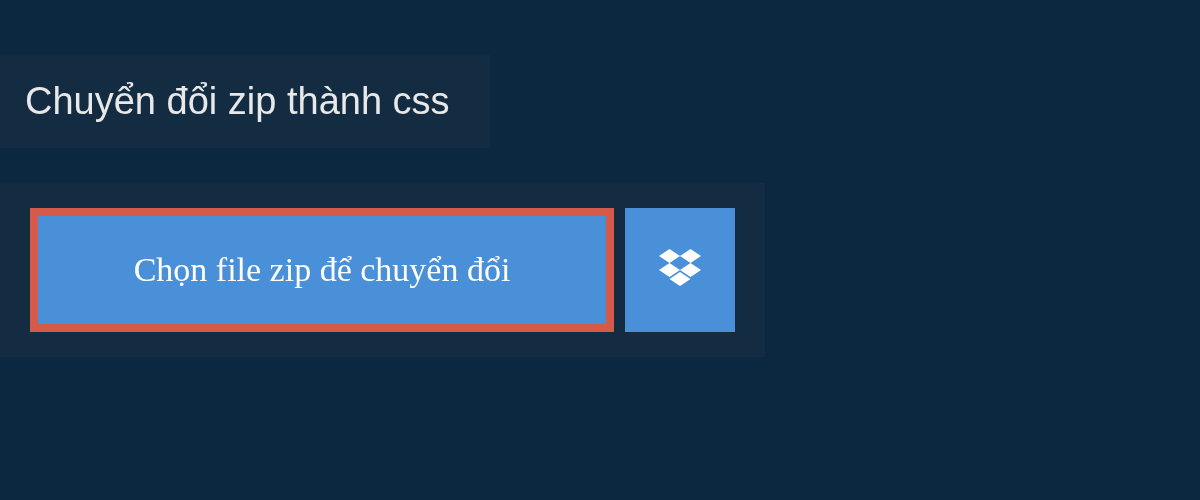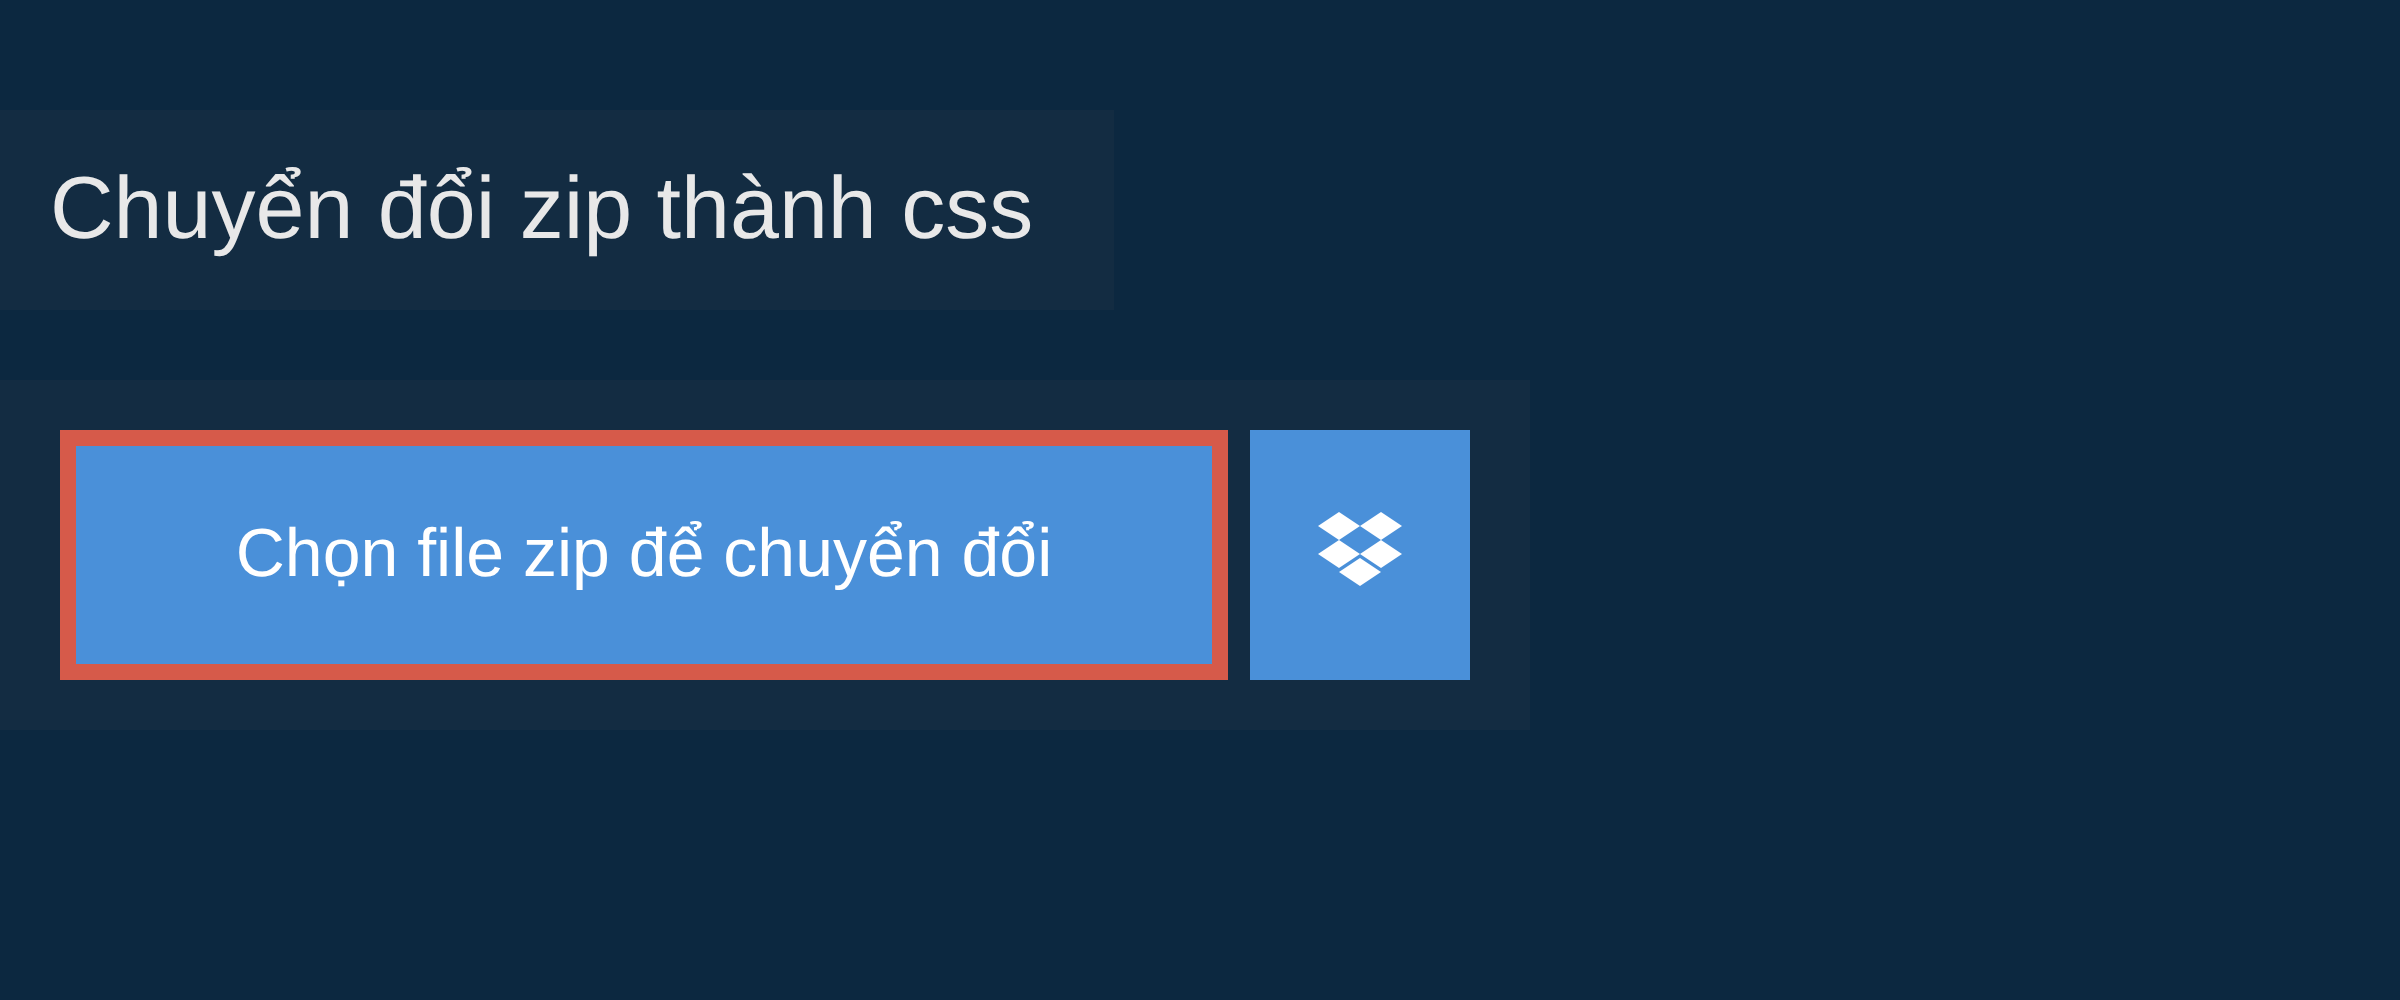--- a/index.html
+++ b/index.html
@@ -15,30 +15,31 @@
       overflow: hidden;
     }
     .header {
       background-color: #132c42;
       display: inline-block;
       padding: 25px 40px 25px 25px;
       margin-top: 55px;
     }
     .header-title {
       color: #e8e8e8;
-      font-size: 44px;
+      font-size: 38px;
       font-weight: normal;
     }
     .action-panel {
       background-color: #132c42;
       margin-top: 35px;
       padding: 25px 30px;
       display: flex;
       gap: 11px;
       width: 765px;
+      font-family: Liberation Serif, serif;
     }
     .choose-file-button {
       background-color: #4a90d9;
       border: 8px solid #d65a4a;
       color: #ffffff;
       font-size: 34px;
       font-weight: normal;
       padding: 35px 45px;
       cursor: pointer;
       font-family: inherit;

